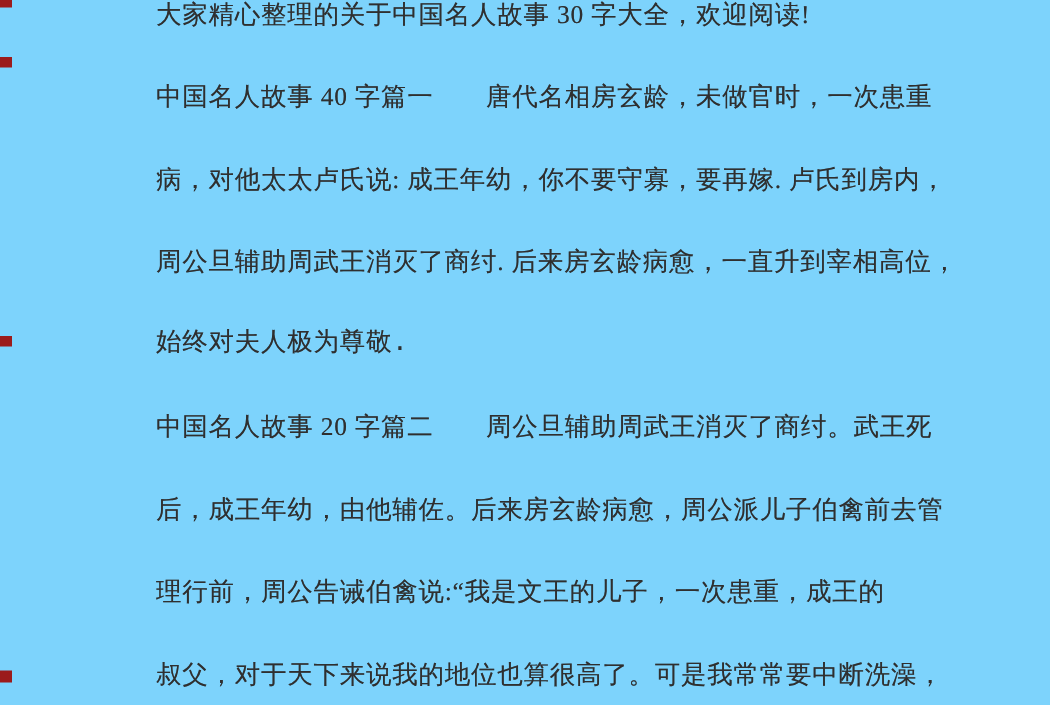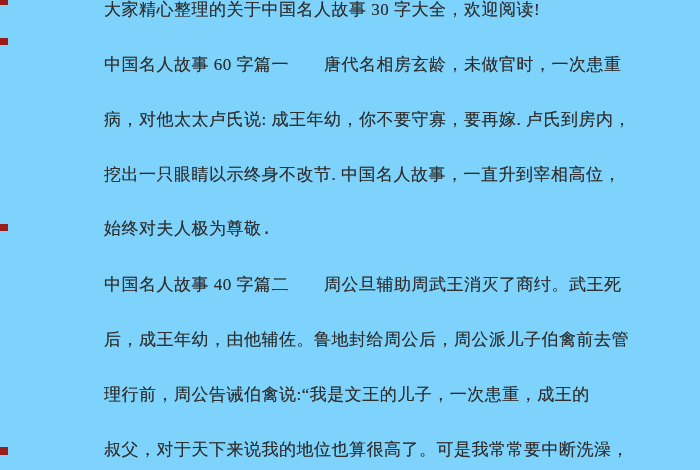--- a/index.html
+++ b/index.html
@@ -42,26 +42,26 @@
   .edge-marker.m3 { top: 224px; }
   .edge-marker.m4 { top: 447px; height: 8px; }
 </style>
 </head>
 <body>
 
 <div id="screen">
 
   <div class="text-block">
     <div class="doc-line" style="color: rgb(47, 47, 47);">大家精心整理的关于中国名人故事 30 字大全，欢迎阅读!</div>
-    <div class="doc-line" style="color: rgb(47, 47, 47);">中国名人故事 60 字篇一　　唐代名相房玄龄，未做官时，一次患重</div>
+    <div class="doc-line" style="color: rgb(47, 47, 47);">中国名人故事 40 字篇一　　唐代名相房玄龄，未做官时，一次患重</div>
     <div class="doc-line" style="color: rgb(47, 47, 47);">病，对他太太卢氏说: 成王年幼，你不要守寡，要再嫁. 卢氏到房内，</div>
-    <div class="doc-line" style="color: rgb(47, 47, 47);">挖出一只眼睛以示终身不改节. 中国名人故事，一直升到宰相高位，</div>
+    <div class="doc-line" style="color: rgb(47, 47, 47);">周公旦辅助周武王消灭了商纣. 后来房玄龄病愈，一直升到宰相高位，</div>
     <div class="doc-line" style="color: rgb(47, 47, 47); font-family: Liberation Mono, monospace;">始终对夫人极为尊敬.</div>
-    <div class="doc-line" style="color: rgb(47, 47, 47);">中国名人故事 40 字篇二　　周公旦辅助周武王消灭了商纣。武王死</div>
-    <div class="doc-line" style="color: rgb(47, 47, 47);">后，成王年幼，由他辅佐。鲁地封给周公后，周公派儿子伯禽前去管</div>
+    <div class="doc-line" style="color: rgb(47, 47, 47);">中国名人故事 20 字篇二　　周公旦辅助周武王消灭了商纣。武王死</div>
+    <div class="doc-line" style="color: rgb(47, 47, 47);">后，成王年幼，由他辅佐。后来房玄龄病愈，周公派儿子伯禽前去管</div>
     <div class="doc-line" style="color: rgb(47, 47, 47);">理行前，周公告诫伯禽说:“我是文王的儿子，一次患重，成王的</div>
     <div class="doc-line" style="color: rgb(47, 47, 47);">叔父，对于天下来说我的地位也算很高了。可是我常常要中断洗澡，</div>
   </div>
 
   <div class="edge-marker m1" style="background: rgb(155, 27, 27);"></div>
   <div class="edge-marker m2" style="background: rgb(155, 27, 27);"></div>
   <div class="edge-marker m3" style="background: rgb(155, 27, 27);"></div>
   <div class="edge-marker m4" style="background: rgb(155, 27, 27);"></div>
 
 </div>

